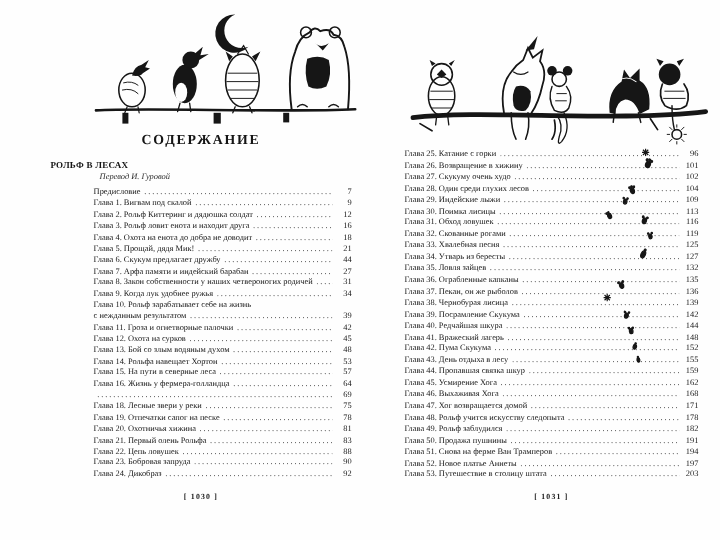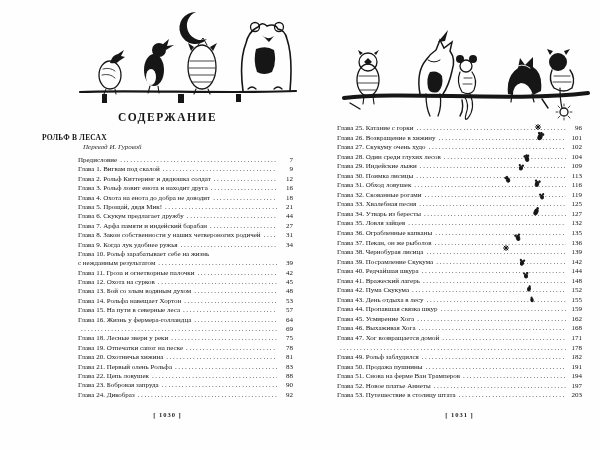--- a/index.html
+++ b/index.html
@@ -386,20 +386,21 @@
       <span class="toc-label">Глава 46. Выхаживая Хога</span>
       <span class="dots">................................................................................................................................................................</span>
       <span class="pg">168</span>
     </div>
     <div class="toc-row">
       <span class="toc-label">Глава 47. Хог возвращается домой</span>
       <span class="dots">................................................................................................................................................................</span>
       <span class="pg">171</span>
     </div>
     <div class="toc-row">
+      <span class="toc-label">Глава 48. Рольф учится искусству следопыта</span>
       <span class="dots">................................................................................................................................................................</span>
       <span class="pg">178</span>
     </div>
     <div class="toc-row">
       <span class="toc-label">Глава 49. Рольф заблудился</span>
       <span class="dots">................................................................................................................................................................</span>
       <span class="pg">182</span>
     </div>
     <div class="toc-row">
       <span class="toc-label">Глава 50. Продажа пушнины</span>

